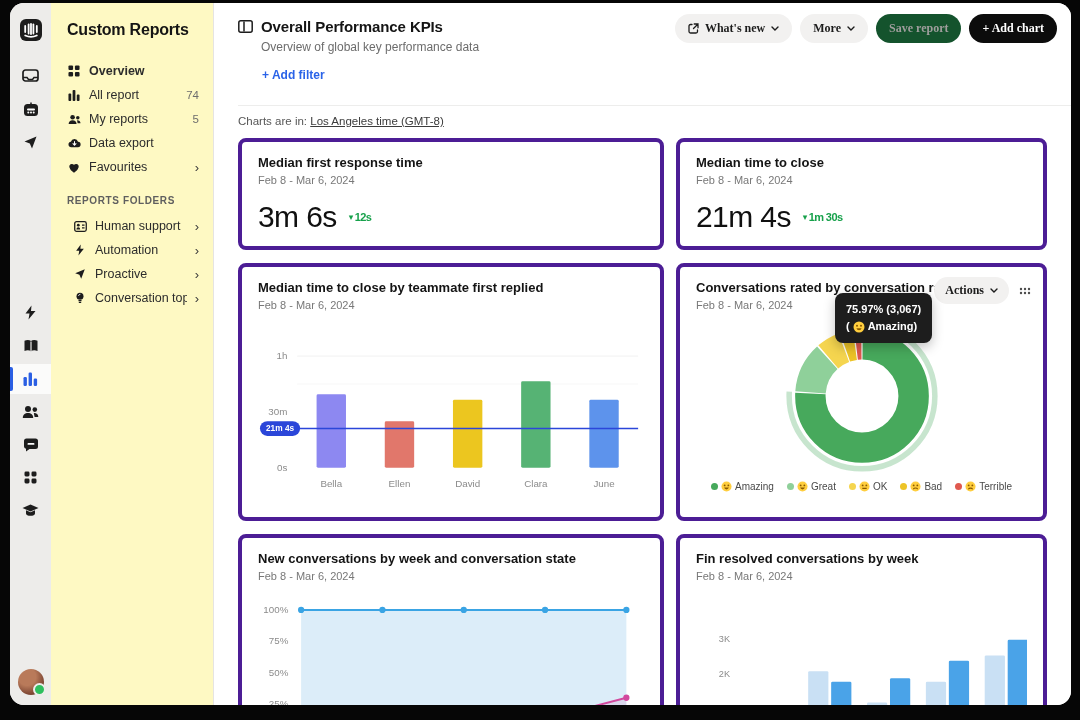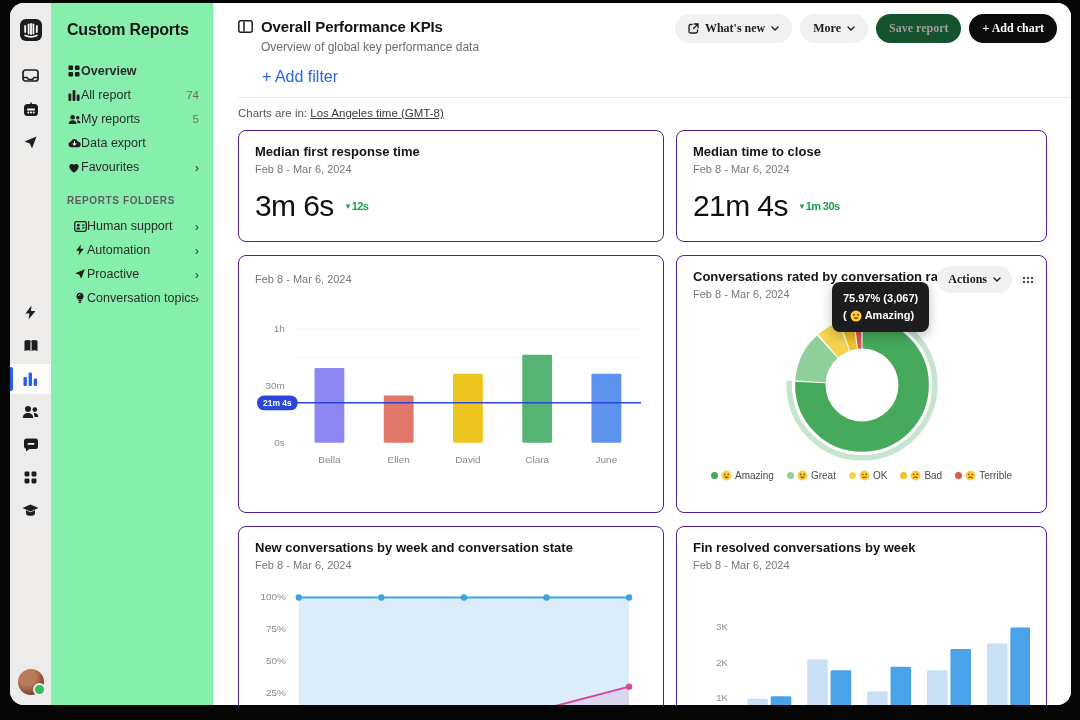--- a/index.html
+++ b/index.html
@@ -10,48 +10,48 @@
   .rail { width:41px; background:#edecea; display:flex; flex-direction:column; align-items:center; padding-top:12px; flex-shrink:0; }
   .rail-item { width:41px; height:30px; display:flex; align-items:center; justify-content:center; position:relative; margin-bottom:3px; cursor:pointer; }
   .rail-item svg { display:block; }
   .rail-item.active { background:#fbfbfa; }
   .rail-item.active::before { content:""; position:absolute; left:0; top:3px; bottom:3px; width:3px; background:#2b5fe3; border-radius:0 2px 2px 0; }
   .rail-spacer { flex:1; }
   .avatar { width:26px; height:26px; border-radius:50%; background:radial-gradient(circle at 35% 30%, #b97a5a 0 35%, #7e4734 70%, #5d3124 100%); position:relative; margin-bottom:10px; cursor:pointer; }
   .avatar::after { content:""; position:absolute; right:-2px; bottom:-1px; width:9px; height:9px; border-radius:50%; background:#2fbf5f; border:2px solid #edecea; }
 
   
-  .sidebar { width:162px; background:#86efac; padding:18px 10px 0 12px; flex-shrink:0; }
+  .sidebar { width:162px; background:#fef9c3; padding:18px 10px 0 12px; flex-shrink:0; }
   .sidebar h2 { font-size:16px; font-weight:700; color:#151515; margin:0 0 20px 4px; letter-spacing:-0.2px; }
-  .nav-item { display:flex; align-items:center; height:24px; font-size:12.5px; color:#2c2c2c; padding:0 4px; border-radius:5px; cursor:pointer; }
+  .nav-item { display:flex; align-items:center; gap:8px; height:24px; font-size:12.5px; color:#2c2c2c; padding:0 4px; border-radius:5px; cursor:pointer; }
   .nav-item .nav-icon { width:14px; display:flex; justify-content:center; color:#1c1c1c; }
   .nav-item .lbl { flex:1; white-space:nowrap; overflow:hidden; }
   .nav-item.active .lbl { font-weight:700; }
   .nav-item .badge { font-size:11.5px; color:#6d6d6d; }
   .nav-item .chev { font-size:13px; color:#3a3a3a; line-height:1; }
   .nav-section { font-size:10px; font-weight:700; letter-spacing:0.6px; color:#5f5f5f; margin:16px 0 8px 4px; }
   .nav-folder { padding-left:10px; }
 
   
   .main { flex:1; background:#fff; border-left:1px solid #e6e4e2; position:relative; overflow:hidden; }
   .main-header { padding:15px 0 0 24px; position:relative; }
   .title-row { display:flex; align-items:center; gap:8px; }
   .title-row h1 { font-size:15px; font-weight:700; color:#141414; letter-spacing:-0.1px; }
   .subtitle { font-size:12px; color:#6c6c6c; margin:5px 0 0 23px; }
   .actions-row { position:absolute; top:11px; right:14px; display:flex; align-items:center; gap:8px; }
   .pill { display:flex; align-items:center; gap:6px; background:#f2f1f0; border:none; border-radius:16px; padding:7px 13px; font-size:12px; font-weight:600; color:#1c1c1c; cursor:pointer; font-family:Liberation Serif, serif; }
   .pill.subtle { background:#14532d; color:#9f9e9d; }
   .pill.dark { background:#0c0c0c; color:#fff; }
-  .add-filter { margin:14px 0 0 24px; font-size:16px; font-weight:400; color:#2a63e8; display:inline-block; cursor:pointer; }
+  .add-filter { margin:14px 0 12px 24px; font-size:12px; font-weight:700; color:#2a63e8; display:inline-block; cursor:pointer; }
   .header-divider { border-bottom:1px solid #ededec; margin-top:11px; }
   .timezone-row { padding:9px 24px 0; font-size:11.5px; color:#565656; }
   .timezone-row a { color:#3c3c3c; text-decoration:underline; cursor:pointer; }
 
   .cards { padding:11px 24px 0; display:grid; grid-template-columns:426fr 371fr; grid-template-rows:112px 258px 300px; gap:13px 12px; }
-  .card { background:#fff; border:1px solid #4c1d95; border-radius:8px; padding:13px 16px; position:relative; overflow:hidden; }
+  .card { background:#fff; border:4px solid #4c1d95; border-radius:8px; padding:13px 16px; position:relative; overflow:hidden; }
   .card h3 { font-size:13px; font-weight:700; color:#141414; }
   .card .date { font-size:11px; color:#787878; margin-top:4px; }
   .kpi-value { font-size:30px; font-weight:400; color:#101010; letter-spacing:-0.6px; margin-top:14px; display:flex; align-items:center; gap:12px; }
   .delta { font-size:11px; font-weight:700; color:#17a14b; display:flex; align-items:center; gap:2px; }
   .delta .tri { font-size:9px; }
 
   .chart-wrap { margin-top:8px; }
   .chart-wrap svg { display:block; width:100%; }
 
   
@@ -327,20 +327,21 @@
         <div class="kpi-value">
           <span>21m 4s</span>
           <span class="delta">
               <span class="tri">▾</span>
               <span>1m 30s</span>
             </span>
         </div>
       </div>
 
       <div class="card">
+        <h3>Median time to close by teammate first replied</h3>
         <div class="date">Feb 8 - Mar 6, 2024</div>
         <div class="chart-wrap">
           <svg id="chart-teammates" viewBox="0 0 394 180" height="180">
               <line x1="40" y1="36" x2="388" y2="36" stroke="#f1f1f1"></line>
               <line x1="40" y1="64.5" x2="388" y2="64.5" stroke="#f7f7f7"></line>
               <text x="30" y="153" text-anchor="end" font-size="10" fill="#8b8b8b">0s</text>
               <text x="30" y="96" text-anchor="end" font-size="10" fill="#8b8b8b">30m</text>
               <text x="30" y="39" text-anchor="end" font-size="10" fill="#8b8b8b">1h</text>
               <rect x="59.8" y="74.95" width="30" height="75.05" rx="1.5" fill="#8d88f1"></rect>
               <text x="74.8" y="170" text-anchor="middle" font-size="10" fill="#8b8b8b">Bella</text>

